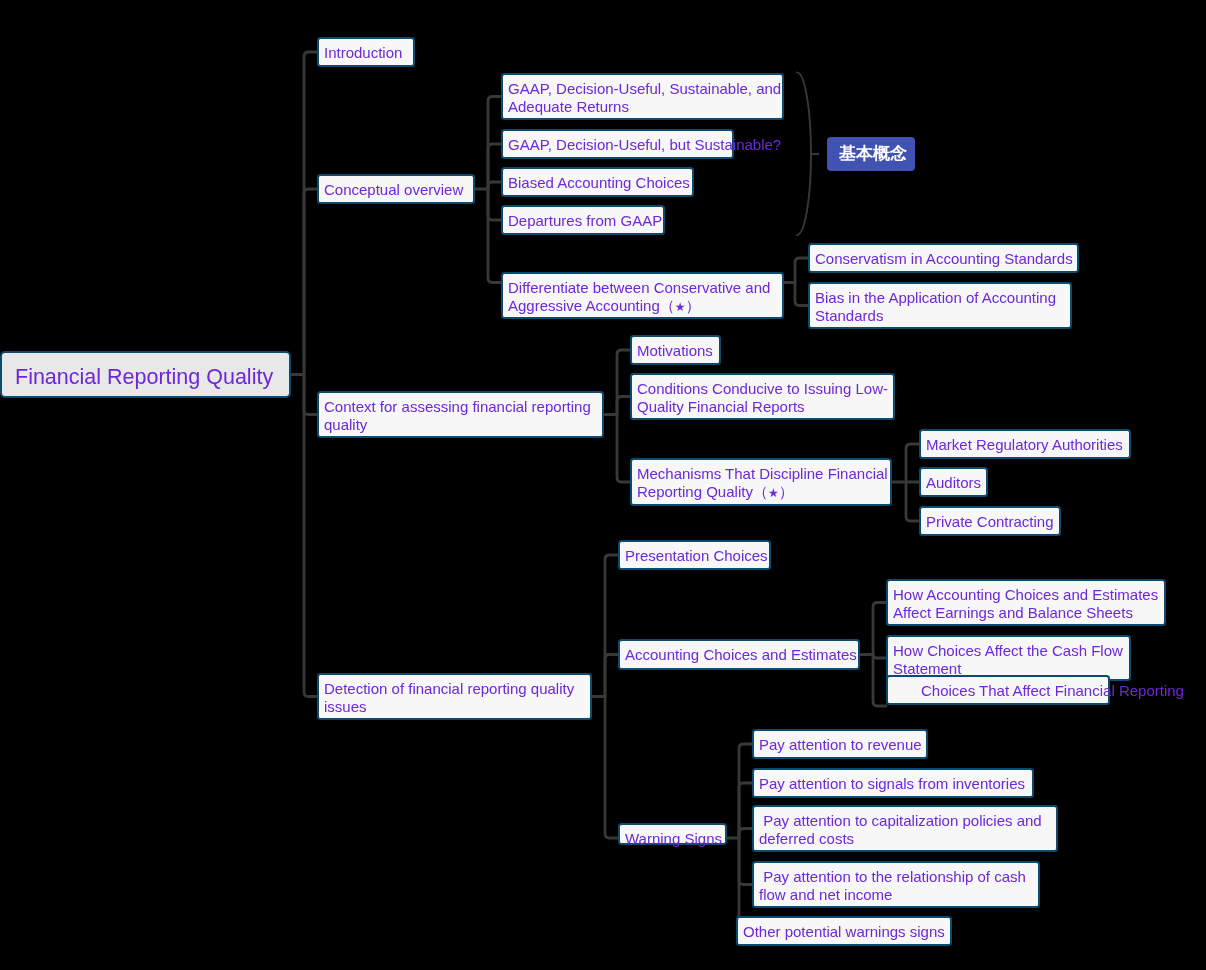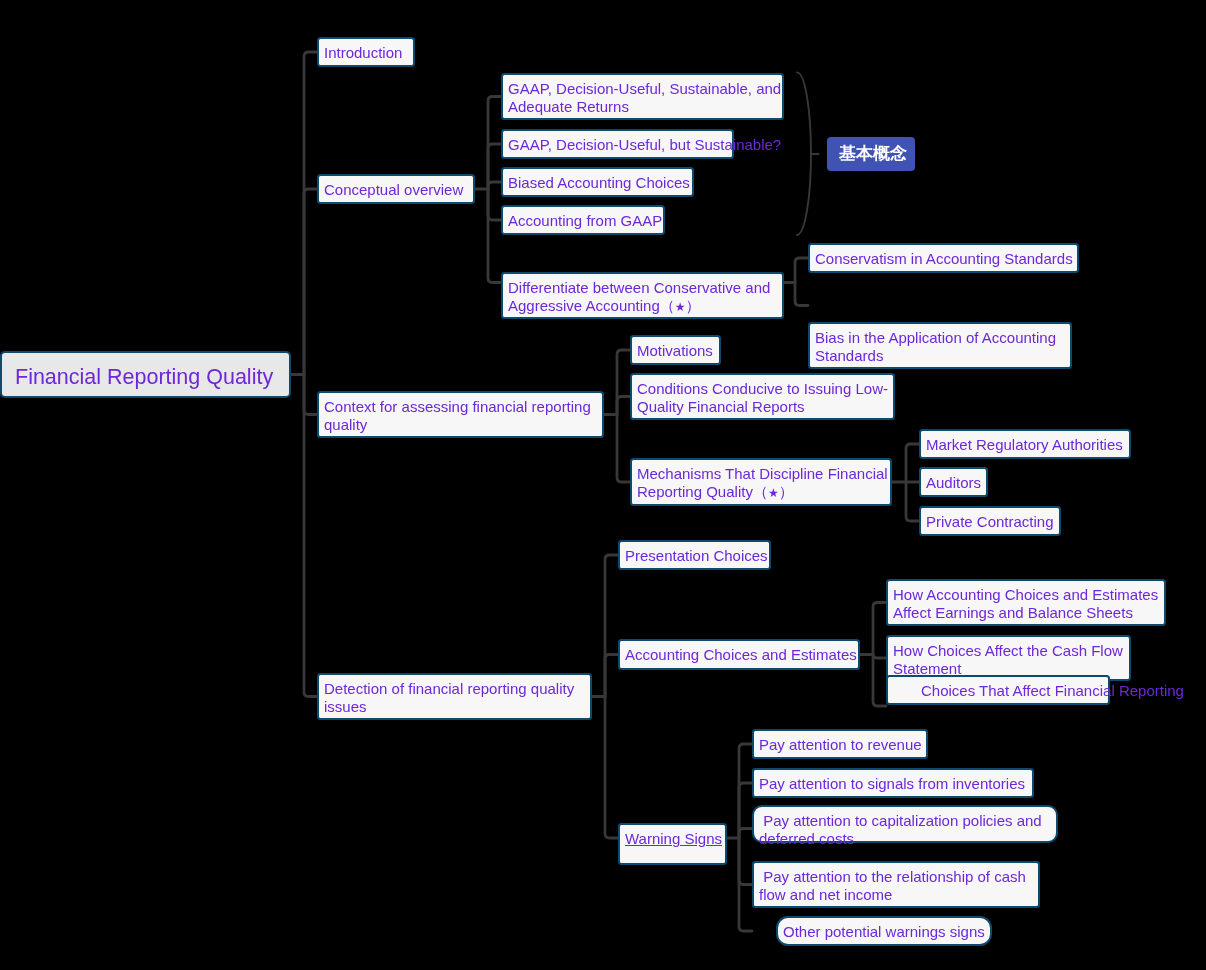--- a/index.html
+++ b/index.html
@@ -60,25 +60,25 @@
       <path d="M 797 72.4 A 14 81.3 0 0 1 797 235" fill="none" stroke="#383838" stroke-width="1.9" stroke-linecap="round"></path>
       <path d="M 811.3 154 L 818.5 154" fill="none" stroke="#383838" stroke-width="1.9" stroke-linecap="round"></path>
     </svg>
   <div class="node root" style="left: 0px; top: 351px; width: 291px; height: 47px;">Financial Reporting Quality</div>
   <div class="node" style="left: 317px; top: 37px; width: 98px; height: 30px;">Introduction</div>
   <div class="node" style="left: 317px; top: 174px; width: 158px; height: 30px;">Conceptual overview</div>
   <div class="node" style="left: 501px; top: 73px; width: 283px; height: 47px;">GAAP, Decision-Useful, Sustainable, and
 Adequate Returns</div>
   <div class="node" style="left: 501px; top: 129px; width: 233px; height: 30px;">GAAP, Decision-Useful, but Sustainable?</div>
   <div class="node" style="left: 501px; top: 167px; width: 193px; height: 30px;">Biased Accounting Choices</div>
-  <div class="node" style="left: 501px; top: 205px; width: 164px; height: 30px;">Accounting from GAAP</div>
+  <div class="node" style="left: 501px; top: 205px; width: 164px; height: 30px;">Departures from GAAP</div>
   <div class="node" style="left: 501px; top: 272px; width: 283px; height: 47px;">Differentiate between Conservative and
 Aggressive Accounting（<span class="star">★</span>）</div>
   <div class="node" style="left: 808px; top: 243px; width: 271px; height: 30px;">Conservatism in Accounting Standards</div>
-  <div class="node" style="left: 808px; top: 282px; width: 264px; height: 47px; margin-top: 40px;">Bias in the Application of Accounting
+  <div class="node" style="left: 808px; top: 282px; width: 264px; height: 47px;">Bias in the Application of Accounting
 Standards</div>
   <div class="node badge" style="left: 827px; top: 137px; width: 88px; height: 34px;">基本概念</div>
   <div class="node" style="left: 317px; top: 391px; width: 287px; height: 47px;">Context for assessing financial reporting
 quality</div>
   <div class="node" style="left: 630px; top: 335px; width: 91px; height: 30px;">Motivations</div>
   <div class="node" style="left: 630px; top: 373px; width: 265px; height: 47px;">Conditions Conducive to Issuing Low-
 Quality Financial Reports</div>
   <div class="node" style="left: 630px; top: 458px; width: 262px; height: 48px;">Mechanisms That Discipline Financial
 Reporting Quality（<span class="star">★</span>）</div>
   <div class="node" style="left: 919px; top: 429px; width: 212px; height: 30px;">Market Regulatory Authorities</div>
@@ -86,21 +86,21 @@
   <div class="node" style="left: 919px; top: 506px; width: 142px; height: 30px;">Private Contracting</div>
   <div class="node" style="left: 317px; top: 673px; width: 275px; height: 47px;">Detection of financial reporting quality
 issues</div>
   <div class="node" style="left: 618px; top: 540px; width: 153px; height: 30px;">Presentation Choices</div>
   <div class="node" style="left: 618px; top: 639px; width: 242px; height: 31px;">Accounting Choices and Estimates</div>
   <div class="node" style="left: 886px; top: 579px; width: 280px; height: 47px;">How Accounting Choices and Estimates
 Affect Earnings and Balance Sheets</div>
   <div class="node" style="left: 886px; top: 635px; width: 245px; height: 46px;">How Choices Affect the Cash Flow
 Statement</div>
   <div class="node" style="left: 886px; top: 675px; width: 224px; height: 30px; padding-left: 33px;">Choices That Affect Financial Reporting</div>
-  <div class="node" style="left: 618px; top: 823px; width: 109px; height: 42px; text-decoration: underline;">Warning Signs</div>
+  <div class="node" style="left: 618px; top: 823px; width: 109px; height: 22px;">Warning Signs</div>
   <div class="node" style="left: 752px; top: 729px; width: 176px; height: 30px;">Pay attention to revenue</div>
   <div class="node" style="left: 752px; top: 768px; width: 282px; height: 30px;">Pay attention to signals from inventories</div>
-  <div class="node" style="left: 752px; top: 805px; width: 306px; height: 38px; border-radius: 10px;"> Pay attention to capitalization policies and
+  <div class="node" style="left: 752px; top: 805px; width: 306px; height: 47px;"> Pay attention to capitalization policies and
 deferred costs</div>
   <div class="node" style="left: 752px; top: 861px; width: 288px; height: 47px;"> Pay attention to the relationship of cash
 flow and net income</div>
-  <div class="node" style="left: 776px; top: 916px; width: 216px; height: 30px; border-radius: 12px;">Other potential warnings signs</div>
+  <div class="node" style="left: 736px; top: 916px; width: 216px; height: 30px;">Other potential warnings signs</div>
 </div>
 
 </body></html>

